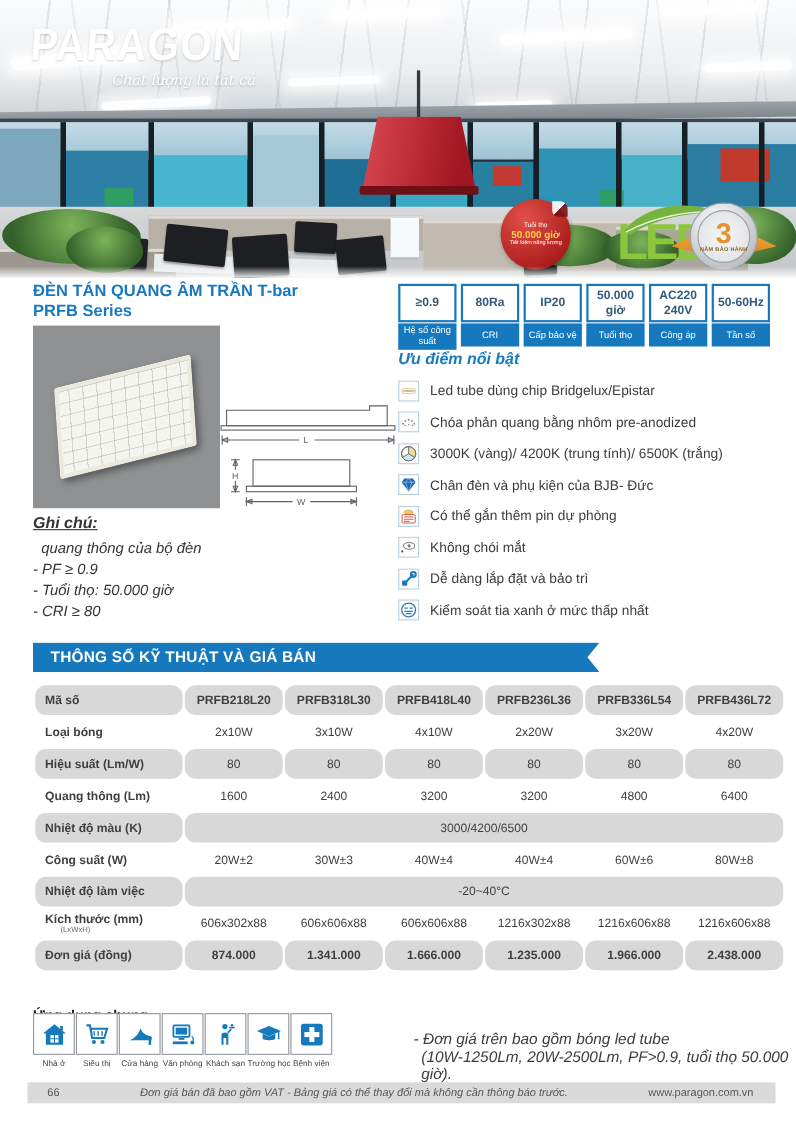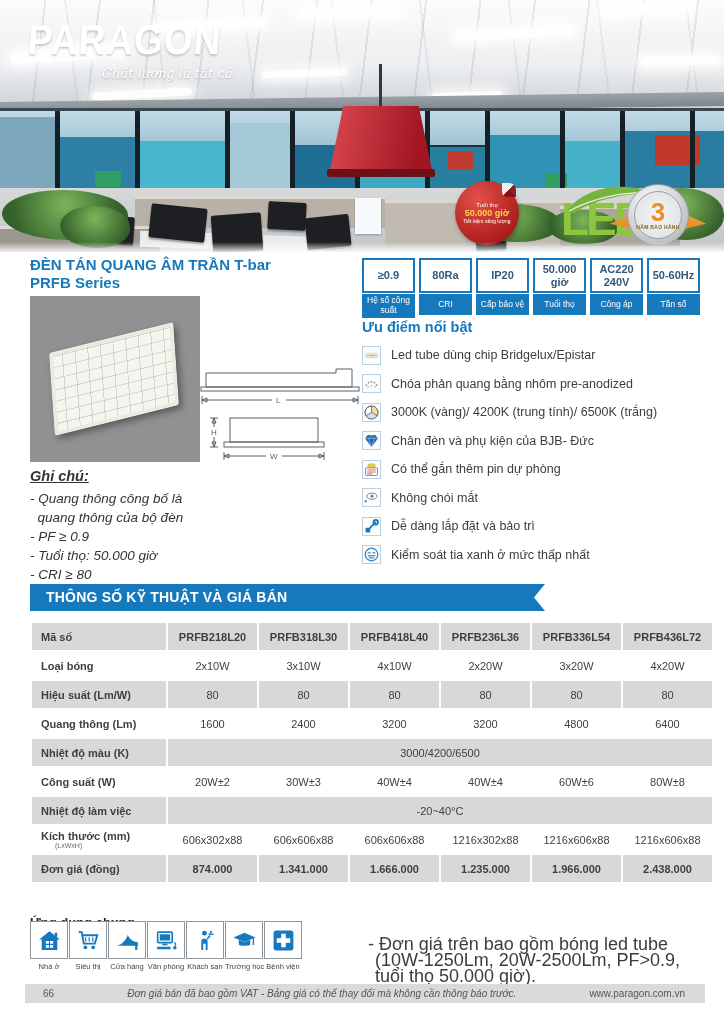--- a/index.html
+++ b/index.html
@@ -80,47 +80,47 @@
   .note-line { font-size:13.5px; line-height:19px; white-space:pre-wrap; }
 
   
   .badges { position:absolute; left:362px; top:258px; display:flex; gap:4px; }
   .badge { width:53px; display:flex; flex-direction:column; }
   .badge-value { height:35px; border:2px solid #1779bd; background:#fff; color:#31597c; font-size:11px; font-weight:bold;
     display:flex; align-items:center; justify-content:center; text-align:center; line-height:1.15; padding:1px; }
   .badge-label { margin-top:1px; min-height:21px; background:#1779bd; color:#fff; font-size:8.5px;
     display:flex; align-items:center; justify-content:center; text-align:center; line-height:1.15; padding:2px 1px; }
 
-  .features-h { position:absolute; left:362px; top:319px; color:#1779bd; font-size:14.5px; font-weight:bold; }
+  .features-h { position:absolute; left:362px; top:319px; color:#1779bd; font-size:14.5px; font-weight:bold;font-style:italic; }
   .features { position:absolute; left:362px; top:341px; width:344px; }
   .feature { display:flex; align-items:center; gap:10px; height:28.5px; }
   .ficon { flex:0 0 19px; width:19px; height:19px; border:1px solid #b9d0e2; background:#fdfdfd;
     display:flex; align-items:center; justify-content:center; }
   .ftext { font-size:12.5px; color:#3d3d3d; white-space:nowrap; }
 
   
   .spec-bar { position:absolute; left:30px; top:584px; width:515px; height:27px; background:#1779bd; color:#fff;
     font-size:14px; font-weight:bold; line-height:27px; padding-left:16px; letter-spacing:.2px;
     clip-path:polygon(0 0, 100% 0, calc(100% - 11px) 50%, 100% 100%, 0 100%); }
   table.spec { position:absolute; left:30px; top:621px; width:668px; border-collapse:separate; border-spacing:2px; table-layout:fixed; }
   table.spec td { height:27px; font-size:11px; color:#3f3f3f; text-align:center; vertical-align:middle; padding:1px 2px; }
-  tr.g td { background:#d8d8d8; }
+  tr.g td { background:#d8d8d8;border-radius:10px; }
   tr.w td { background:#fff; }
   td.lbl { text-align:left !important; padding-left:9px !important; font-weight:bold; font-size:11.5px; color:#313131; }
   td.lbl .sub { display:block; font-weight:normal; font-size:7px; color:#6b6b6b; line-height:7px; margin-left:14px; }
   td.code { color:#1c7fc4; font-weight:bold; font-size:10.5px; }
   td.price { color:#1c7fc4; font-weight:bold; font-size:11.5px; }
 
   
   .apps-h { position:absolute; left:30px; top:903px; font-size:13px; font-weight:bold; color:#222;margin-top:12px; }
   .apps { position:absolute; left:30px; top:921px; display:flex; gap:1px; }
   .app { width:38px; text-align:center; }
   .app-box { width:38px; height:38px; border:1px solid #8f969c; background:#fff; display:flex; align-items:center; justify-content:center; }
   .app-label { font-size:7.5px; color:#444; margin-top:3px; white-space:nowrap; }
-  .apps-note { position:absolute; left:368px; top:936px; width:345px; font-size:18px; color:#3c3c3c; line-height:16px; }
+  .apps-note { position:absolute; left:376px; top:936px; width:345px; font-style:italic; font-size:14px; color:#3c3c3c; line-height:16px; }
   .apps-note .l2 { padding-left:7px; }
   .footer { position:absolute; left:25px; top:984px; width:680px; height:19px; background:#dadada;
     display:flex; align-items:center; font-size:10px; color:#555; }
   .footer .pg { margin-left:18px; }
   .footer .disc { flex:1; text-align:center; font-style:italic; }
   .footer .web { margin-right:20px; }
 </style>
 </head>
 <body>
 
@@ -283,21 +283,20 @@
     <line x1="16" y1="60" x2="16" y2="69"></line>
       <line x1="16" y1="79" x2="16" y2="89"></line>
     <path d="M16,60 l-2,5 h4 z" fill="#5d6166"></path>
       <path d="M16,89 l-2,-5 h4 z" fill="#5d6166"></path>
     <text x="13" y="77">H</text>
   </svg>
 
   <div class="notes">
     <div class="notes-h">Ghi chú:</div>
     <div>
-        <div class="note-line">- Quang thông công bố là</div>
         <div class="note-line">  quang thông của bộ đèn</div>
         <div class="note-line">- PF ≥ 0.9</div>
         <div class="note-line">- Tuổi thọ: 50.000 giờ</div>
         <div class="note-line">- CRI ≥ 80</div>
       </div>
   </div>
 
   <div class="features-h">Ưu điểm nổi bật</div>
   <div class="features">
       <div class="feature">

